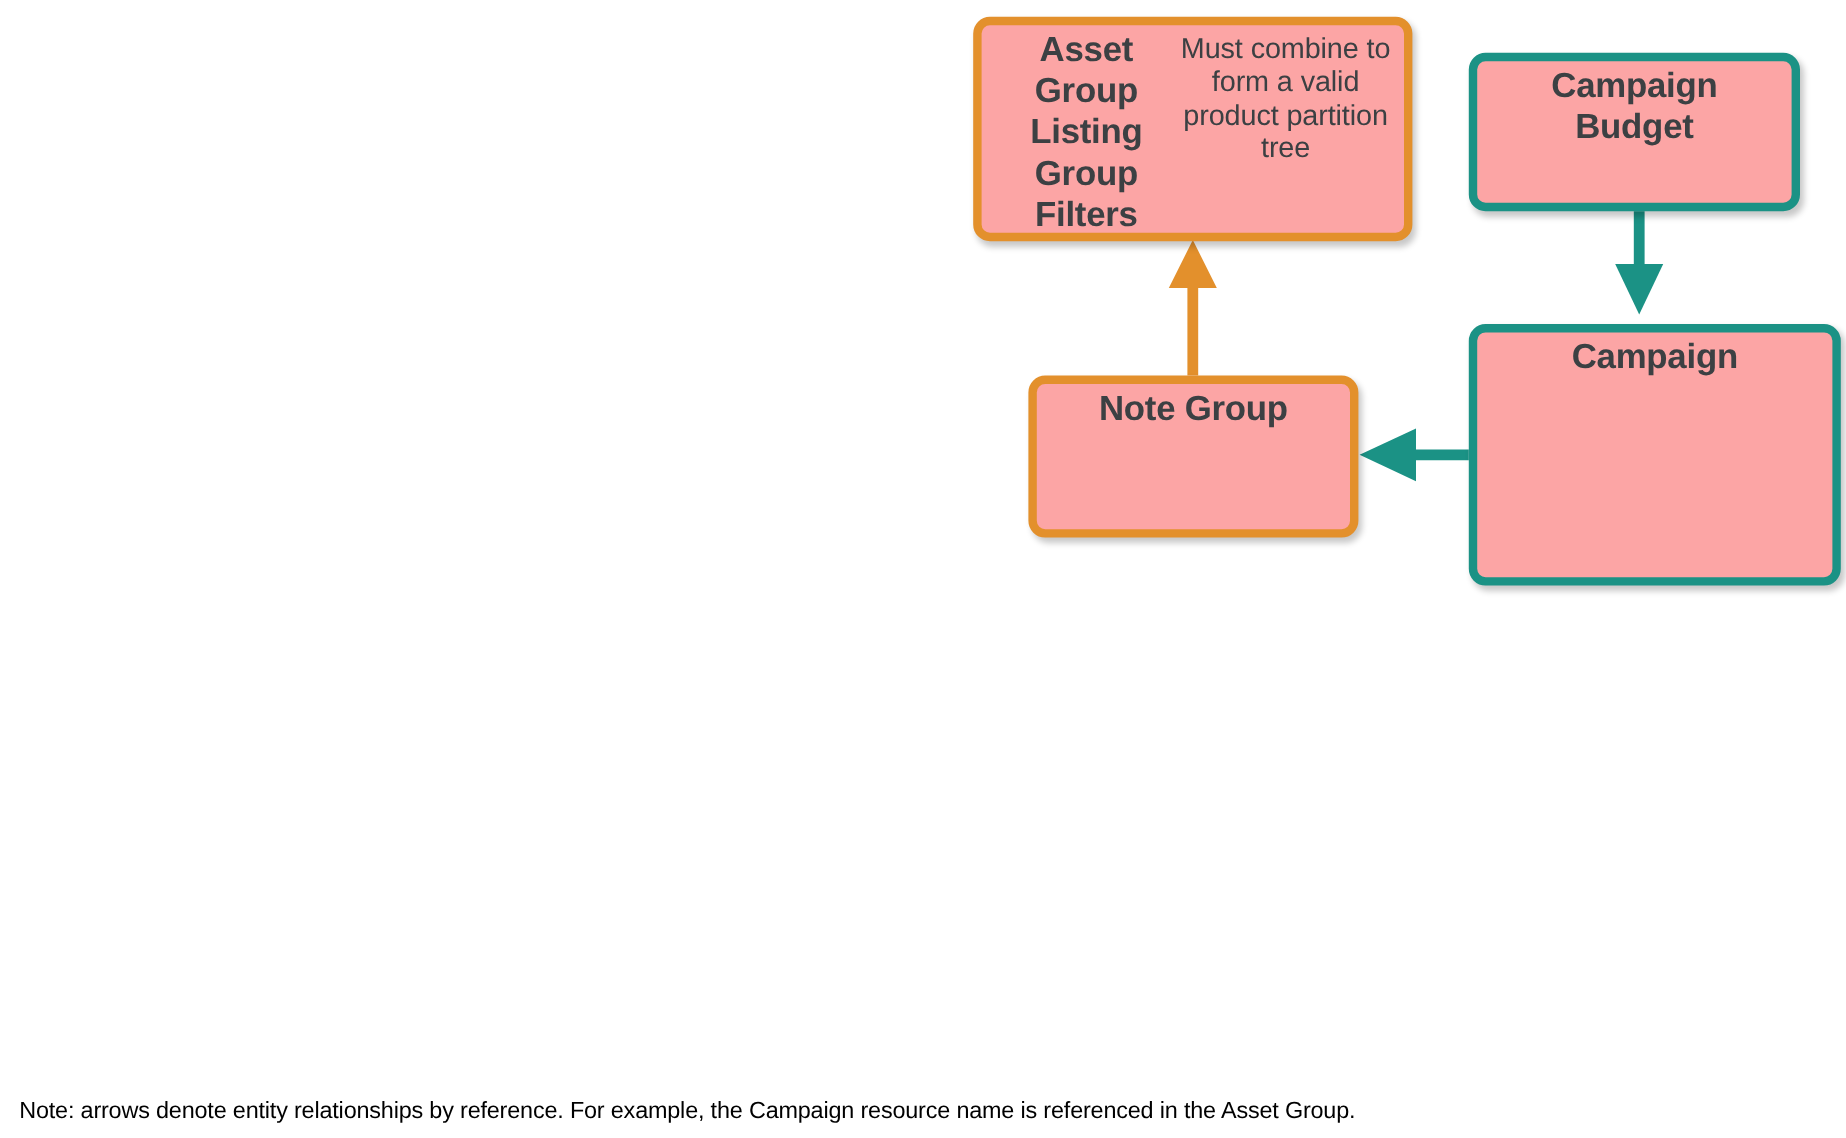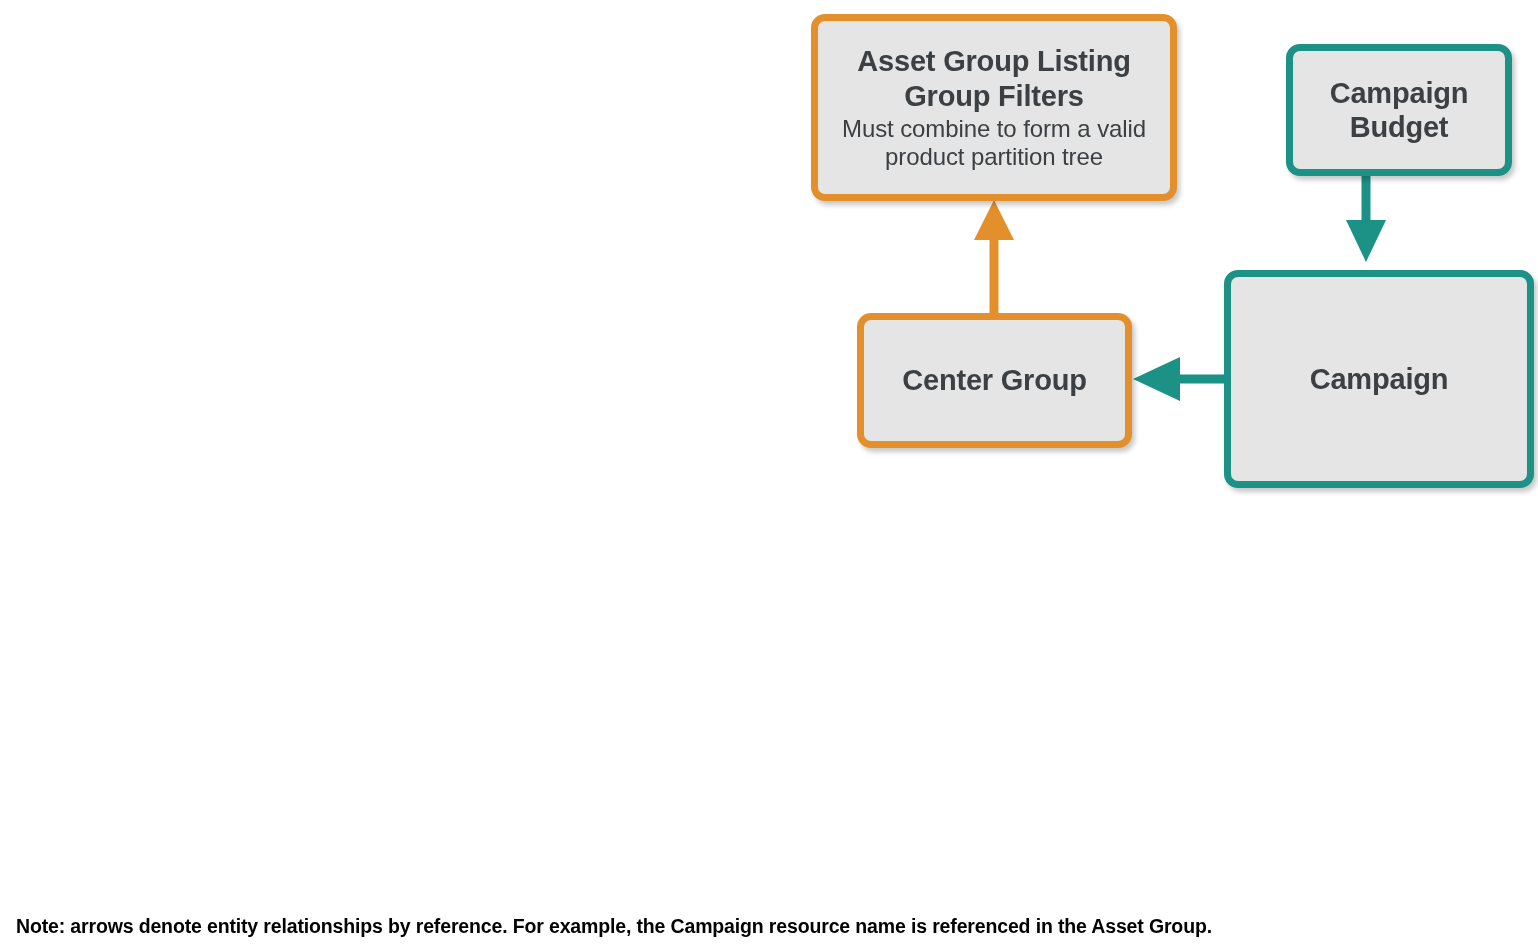--- a/index.html
+++ b/index.html
@@ -28,28 +28,27 @@
     top: 0;
     width: 1538px;
     height: 948px;
     z-index: 1;
   }
 
   
   .node {
     position: absolute;
     box-sizing: border-box;
-    background: #e5e5e5;
+    background: #fca5a5;
     border-style: solid;
     border-width: 7px;
     border-radius: 14px;
     box-shadow: 3px 4px 5px rgba(0, 0, 0, 0.22);
     display: flex;
-    flex-direction: column;
-    align-items: center;
+    align-items: flex-start;
     justify-content: center;
     text-align: center;
     z-index: 2;
     padding: 4px 10px;
   }
   .node.orange { border-color: #e3902c; }
   .node.teal   { border-color: #1b9285; }
 
   .node-title {
     font-size: 29px;
@@ -65,36 +64,36 @@
     line-height: 1.16;
     margin-top: 2px;
     letter-spacing: -0.1px;
   }
 
   
   #node-asset-group-listing-group-filters {
     left: 811px;  top: 14px;   width: 366px;  height: 187px;
   }
   #node-campaign-budget {
-    left: 1286px; top: 44px;   width: 226px;  height: 132px;
+    left: 1224px; top: 44px;   width: 276px;  height: 132px;
   }
   #node-asset-group {
     left: 857px;  top: 313px;  width: 275px;  height: 135px;
   }
   #node-campaign {
     left: 1224px; top: 270px;  width: 310px;  height: 218px;
   }
 
   
   .footnote {
     position: absolute;
     left: 16px;
     top: 915px;
     font-size: 19.5px;
-    font-weight: bold;
+    font-weight: normal;
     color: #000000;
     letter-spacing: -0.15px;
     white-space: nowrap;
     z-index: 2;
   }
 </style>
 </head>
 <body>
 
 <div class="canvas">
@@ -120,21 +119,21 @@
   <div class="node orange" id="node-asset-group-listing-group-filters">
     <div class="node-title">Asset Group Listing Group Filters</div>
     <div class="node-subtitle">Must combine to form a valid product partition tree</div>
   </div>
 
   <div class="node teal" id="node-campaign-budget">
     <div class="node-title">Campaign Budget</div>
   </div>
 
   <div class="node orange" id="node-asset-group">
-    <div class="node-title">Center Group</div>
+    <div class="node-title">Note Group</div>
   </div>
 
   <div class="node teal" id="node-campaign">
     <div class="node-title">Campaign</div>
   </div>
 
   <div class="footnote">Note: arrows denote entity relationships by reference. For example, the Campaign resource name is referenced in the Asset Group.</div>
 
 </div>
 

